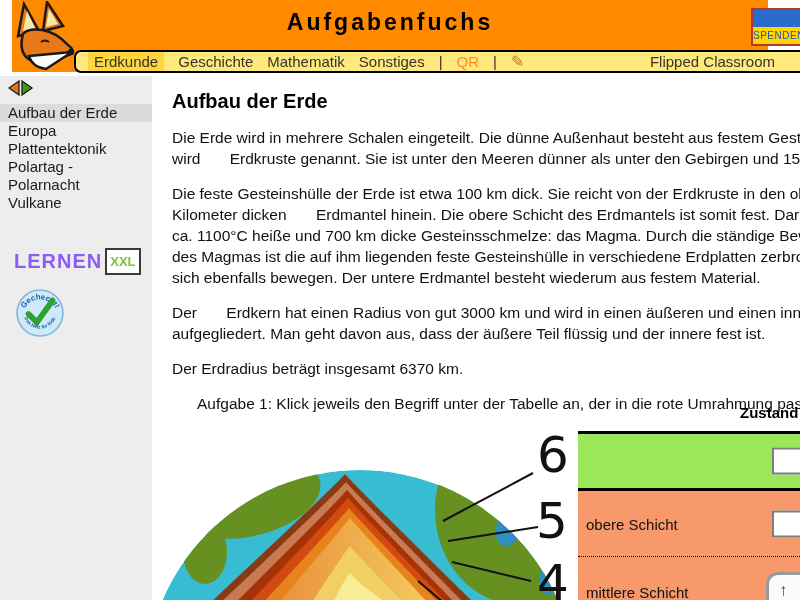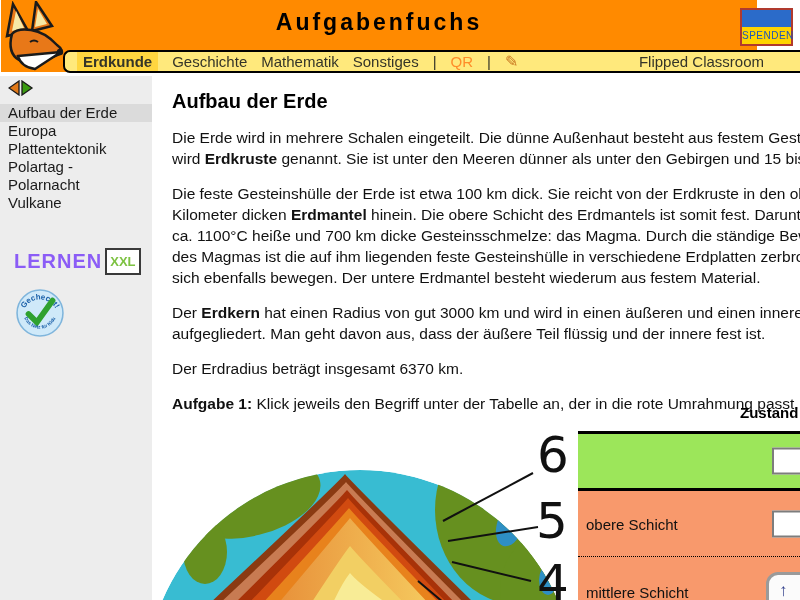--- a/index.html
+++ b/index.html
@@ -1,35 +1,35 @@
 <!DOCTYPE html>
 <html><head>
 <meta charset="utf-8">
 <style>
   * { margin:0; padding:0; box-sizing:border-box; }
   html,body { width:800px; height:600px; overflow:hidden; background:#fff;
     font-family:"Liberation Sans", sans-serif; position:relative; }
 
   
-  .topbar { position:absolute; left:1px; top:0; width:756px; height:72px; background:#FF8A00; }
+  .topbar { position:absolute; left:12px; top:0; width:756px; height:72px; background:#FF8A00; }
   .site-title { position:absolute; left:0; right:0; top:9px; text-align:center;
     font-size:23px; font-weight:bold; letter-spacing:3px; color:#000; }
   .fox { position:absolute; left:2px; top:1px; width:62px; height:72px; }
   .donate { position:absolute; left:739px; top:8px; width:53px; height:38px;
     border:2px solid #B03A2E; cursor:pointer; }
   .donate .blue { height:17px; background:#2B6BC9; }
   .donate .yellow { height:17px; background:#FFD400; color:#1C55B8; font-size:10px;
     font-weight:normal; text-align:center; line-height:17px; letter-spacing:.5px; }
 
   
   .nav { position:absolute; left:62px; top:50px; width:760px; height:23px;
     background:#FFE97C; border:2px solid #000; border-right:none; border-radius:7px 0 0 7px;
     display:flex; align-items:center; gap:14px; padding:0 12px; font-size:15px; color:#343428; }
   .nav-item { cursor:pointer; }
-  .nav-item.active { background:#FFD640; padding:1px 6px;font-weight:bold; }
+  .nav-item.active { background:#FFD640; padding:1px 6px; }
   .nav-item.sep { cursor:default; color:#343428; }
   .nav-item.accent { color:#FF8C28;text-align:right; }
   .nav-item.icon { color:#C8761E; font-size:16px; }
   .nav-right { margin-left:auto; margin-right:47px; font-size:15px; }
 
   
   .sidebar { position:absolute; left:0; top:76px; width:152px; height:524px; background:#EDEDED; }
   .arrows { margin:4px 0 4px 8px; width:26px; height:16px; }
   .side-item { font-size:15px; line-height:18px; color:#1a1a1a; padding:0 4px 0 8px; cursor:pointer; }
   .side-item.active { background:#DBDBDB; }
@@ -37,21 +37,21 @@
   .lernen .word { font-weight:700; font-size:20px; letter-spacing:1px; color:#8b5cf6; }
   .lernen .xxl { border:2px solid #3a3a3a; color:#7DC242; font-weight:800; font-size:13px;
     padding:4px 3px; margin-left:3px; background:#fff; }
   .seal { margin:14px 0 0 16px; width:48px; height:48px; }
 
   
   .content { position:absolute; left:172px; top:72px; width:660px; }
   h1.page-title { font-size:20px; font-weight:bold; color:#000; margin:18px 0 0 0; }
   .para { margin-top:14px; }
   .line { white-space:nowrap; font-size:15.5px; line-height:21px; color:#111; }
-  .line b { font-weight:bold; }
+  .line b { font-weight:normal;margin-left:25px; }
 
   
   .earth-wrap { position:absolute; left:160px; top:430px; width:430px; height:170px; }
   .dlabel { position:absolute; transform:translate(-50%,-50%); font-family:"DejaVu Sans",sans-serif;
     font-size:50px; color:#111; }
 
   
   .qtable { position:absolute; left:578px; top:400px; width:420px; }
   .qhead { height:31px; font-weight:bold; font-size:15px; padding-left:162px; line-height:26px; color:#000; }
   .tbox { border-top:3px solid #000; }

